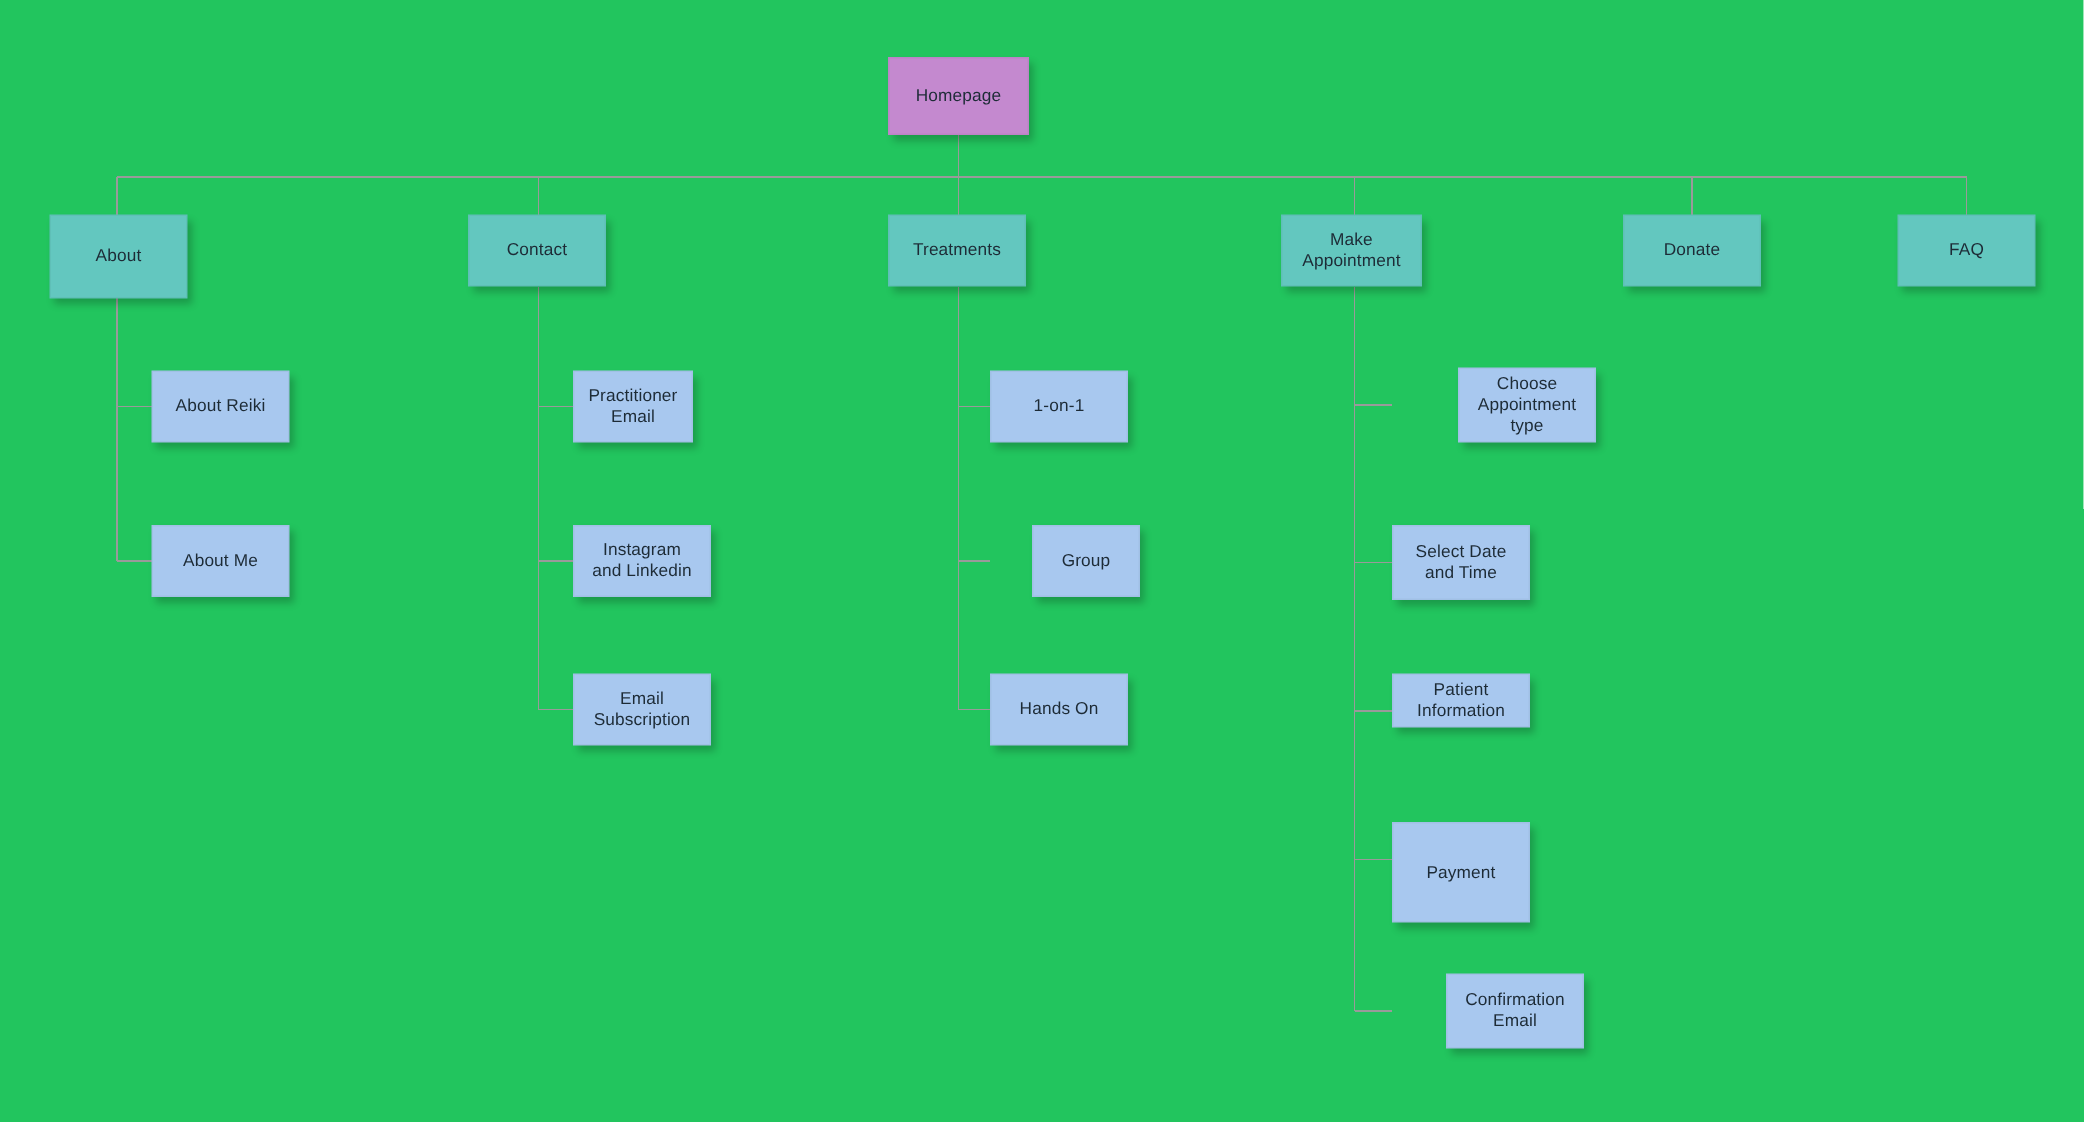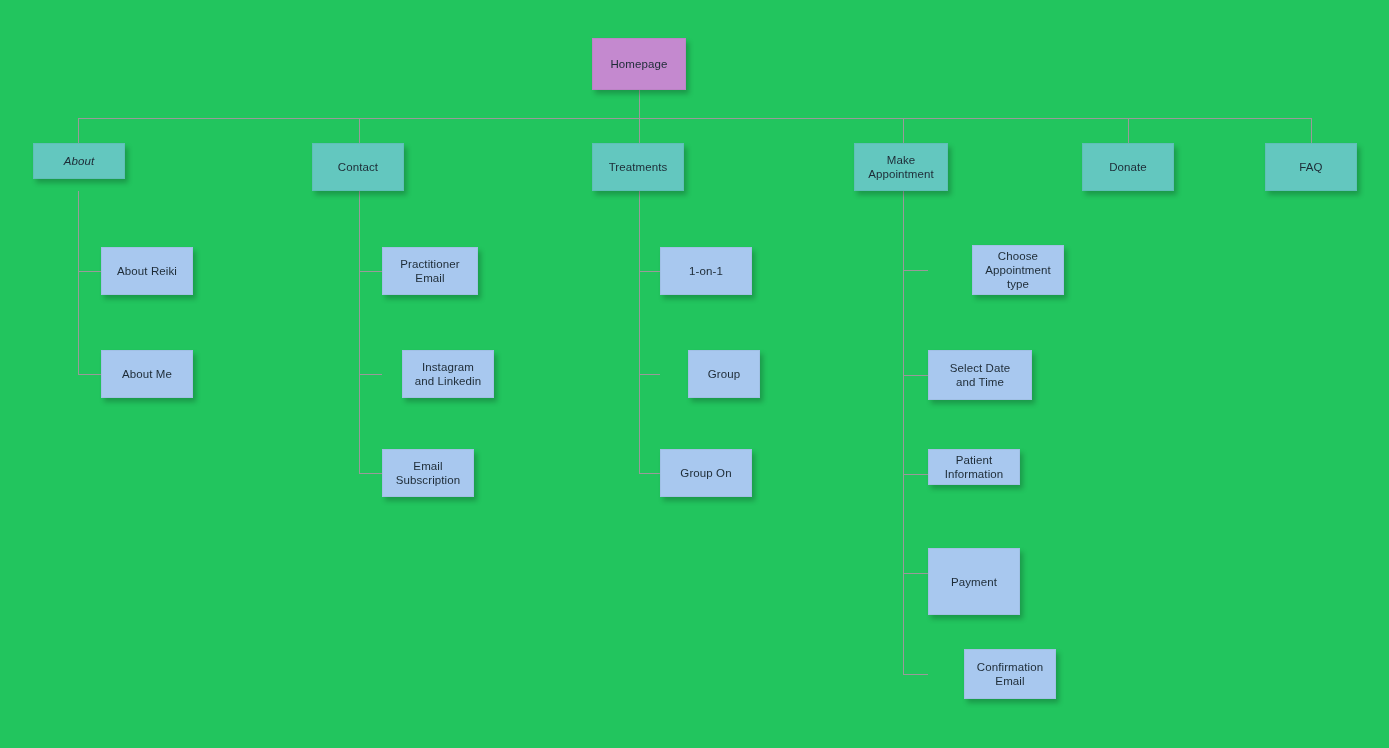--- a/index.html
+++ b/index.html
@@ -74,66 +74,66 @@
       <line x1="903" y1="474" x2="928" y2="474" stroke="#9a9a9a" stroke-width="1" shape-rendering="crispEdges"></line>
       <line x1="903" y1="573" x2="928" y2="573" stroke="#9a9a9a" stroke-width="1" shape-rendering="crispEdges"></line>
       <line x1="903" y1="674" x2="928" y2="674" stroke="#9a9a9a" stroke-width="1" shape-rendering="crispEdges"></line>
       <line x1="1128" y1="118" x2="1128" y2="143" stroke="#9a9a9a" stroke-width="1" shape-rendering="crispEdges"></line>
       <line x1="1311" y1="118" x2="1311" y2="143" stroke="#9a9a9a" stroke-width="1" shape-rendering="crispEdges"></line>
     </svg>
   <div id="nodes">
       <div class="node root" style="left: 592px; top: 38px; width: 94px; height: 52px;">
         <span>Homepage</span>
       </div>
-      <div class="node level1" style="left: 33px; top: 143px; width: 92px; height: 36px; font-style: italic;">
+      <div class="node level1" style="left: 33px; top: 143px; width: 92px; height: 56px;">
         <span>About</span>
       </div>
       <div class="node level2" style="left: 101px; top: 247px; width: 92px; height: 48px;">
         <span>About Reiki</span>
       </div>
       <div class="node level2" style="left: 101px; top: 350px; width: 92px; height: 48px;">
         <span>About Me</span>
       </div>
       <div class="node level1" style="left: 312px; top: 143px; width: 92px; height: 48px;">
         <span>Contact</span>
       </div>
-      <div class="node level2" style="left: 382px; top: 247px; width: 96px; height: 48px;">
+      <div class="node level2" style="left: 382px; top: 247px; width: 80px; height: 48px;">
         <span>Practitioner
 Email</span>
       </div>
-      <div class="node level2" style="left: 402px; top: 350px; width: 92px; height: 48px;">
+      <div class="node level2" style="left: 382px; top: 350px; width: 92px; height: 48px;">
         <span>Instagram
 and Linkedin</span>
       </div>
       <div class="node level2" style="left: 382px; top: 449px; width: 92px; height: 48px;">
         <span>Email
 Subscription</span>
       </div>
       <div class="node level1" style="left: 592px; top: 143px; width: 92px; height: 48px;">
         <span>Treatments</span>
       </div>
       <div class="node level2" style="left: 660px; top: 247px; width: 92px; height: 48px;">
         <span>1-on-1</span>
       </div>
       <div class="node level2" style="left: 688px; top: 350px; width: 72px; height: 48px;">
         <span>Group</span>
       </div>
       <div class="node level2" style="left: 660px; top: 449px; width: 92px; height: 48px;">
-        <span>Group On</span>
+        <span>Hands On</span>
       </div>
       <div class="node level1" style="left: 854px; top: 143px; width: 94px; height: 48px;">
         <span>Make
 Appointment</span>
       </div>
       <div class="node level2" style="left: 928px; top: 245px; width: 92px; height: 50px; margin-left: 44px;">
         <span>Choose
 Appointment
 type</span>
       </div>
-      <div class="node level2" style="left: 928px; top: 350px; width: 104px; height: 50px;">
+      <div class="node level2" style="left: 928px; top: 350px; width: 92px; height: 50px;">
         <span>Select Date
 and Time</span>
       </div>
       <div class="node level2" style="left: 928px; top: 449px; width: 92px; height: 36px;">
         <span>Patient
 Information</span>
       </div>
       <div class="node level2" style="left: 928px; top: 548px; width: 92px; height: 67px;">
         <span>Payment</span>
       </div>

